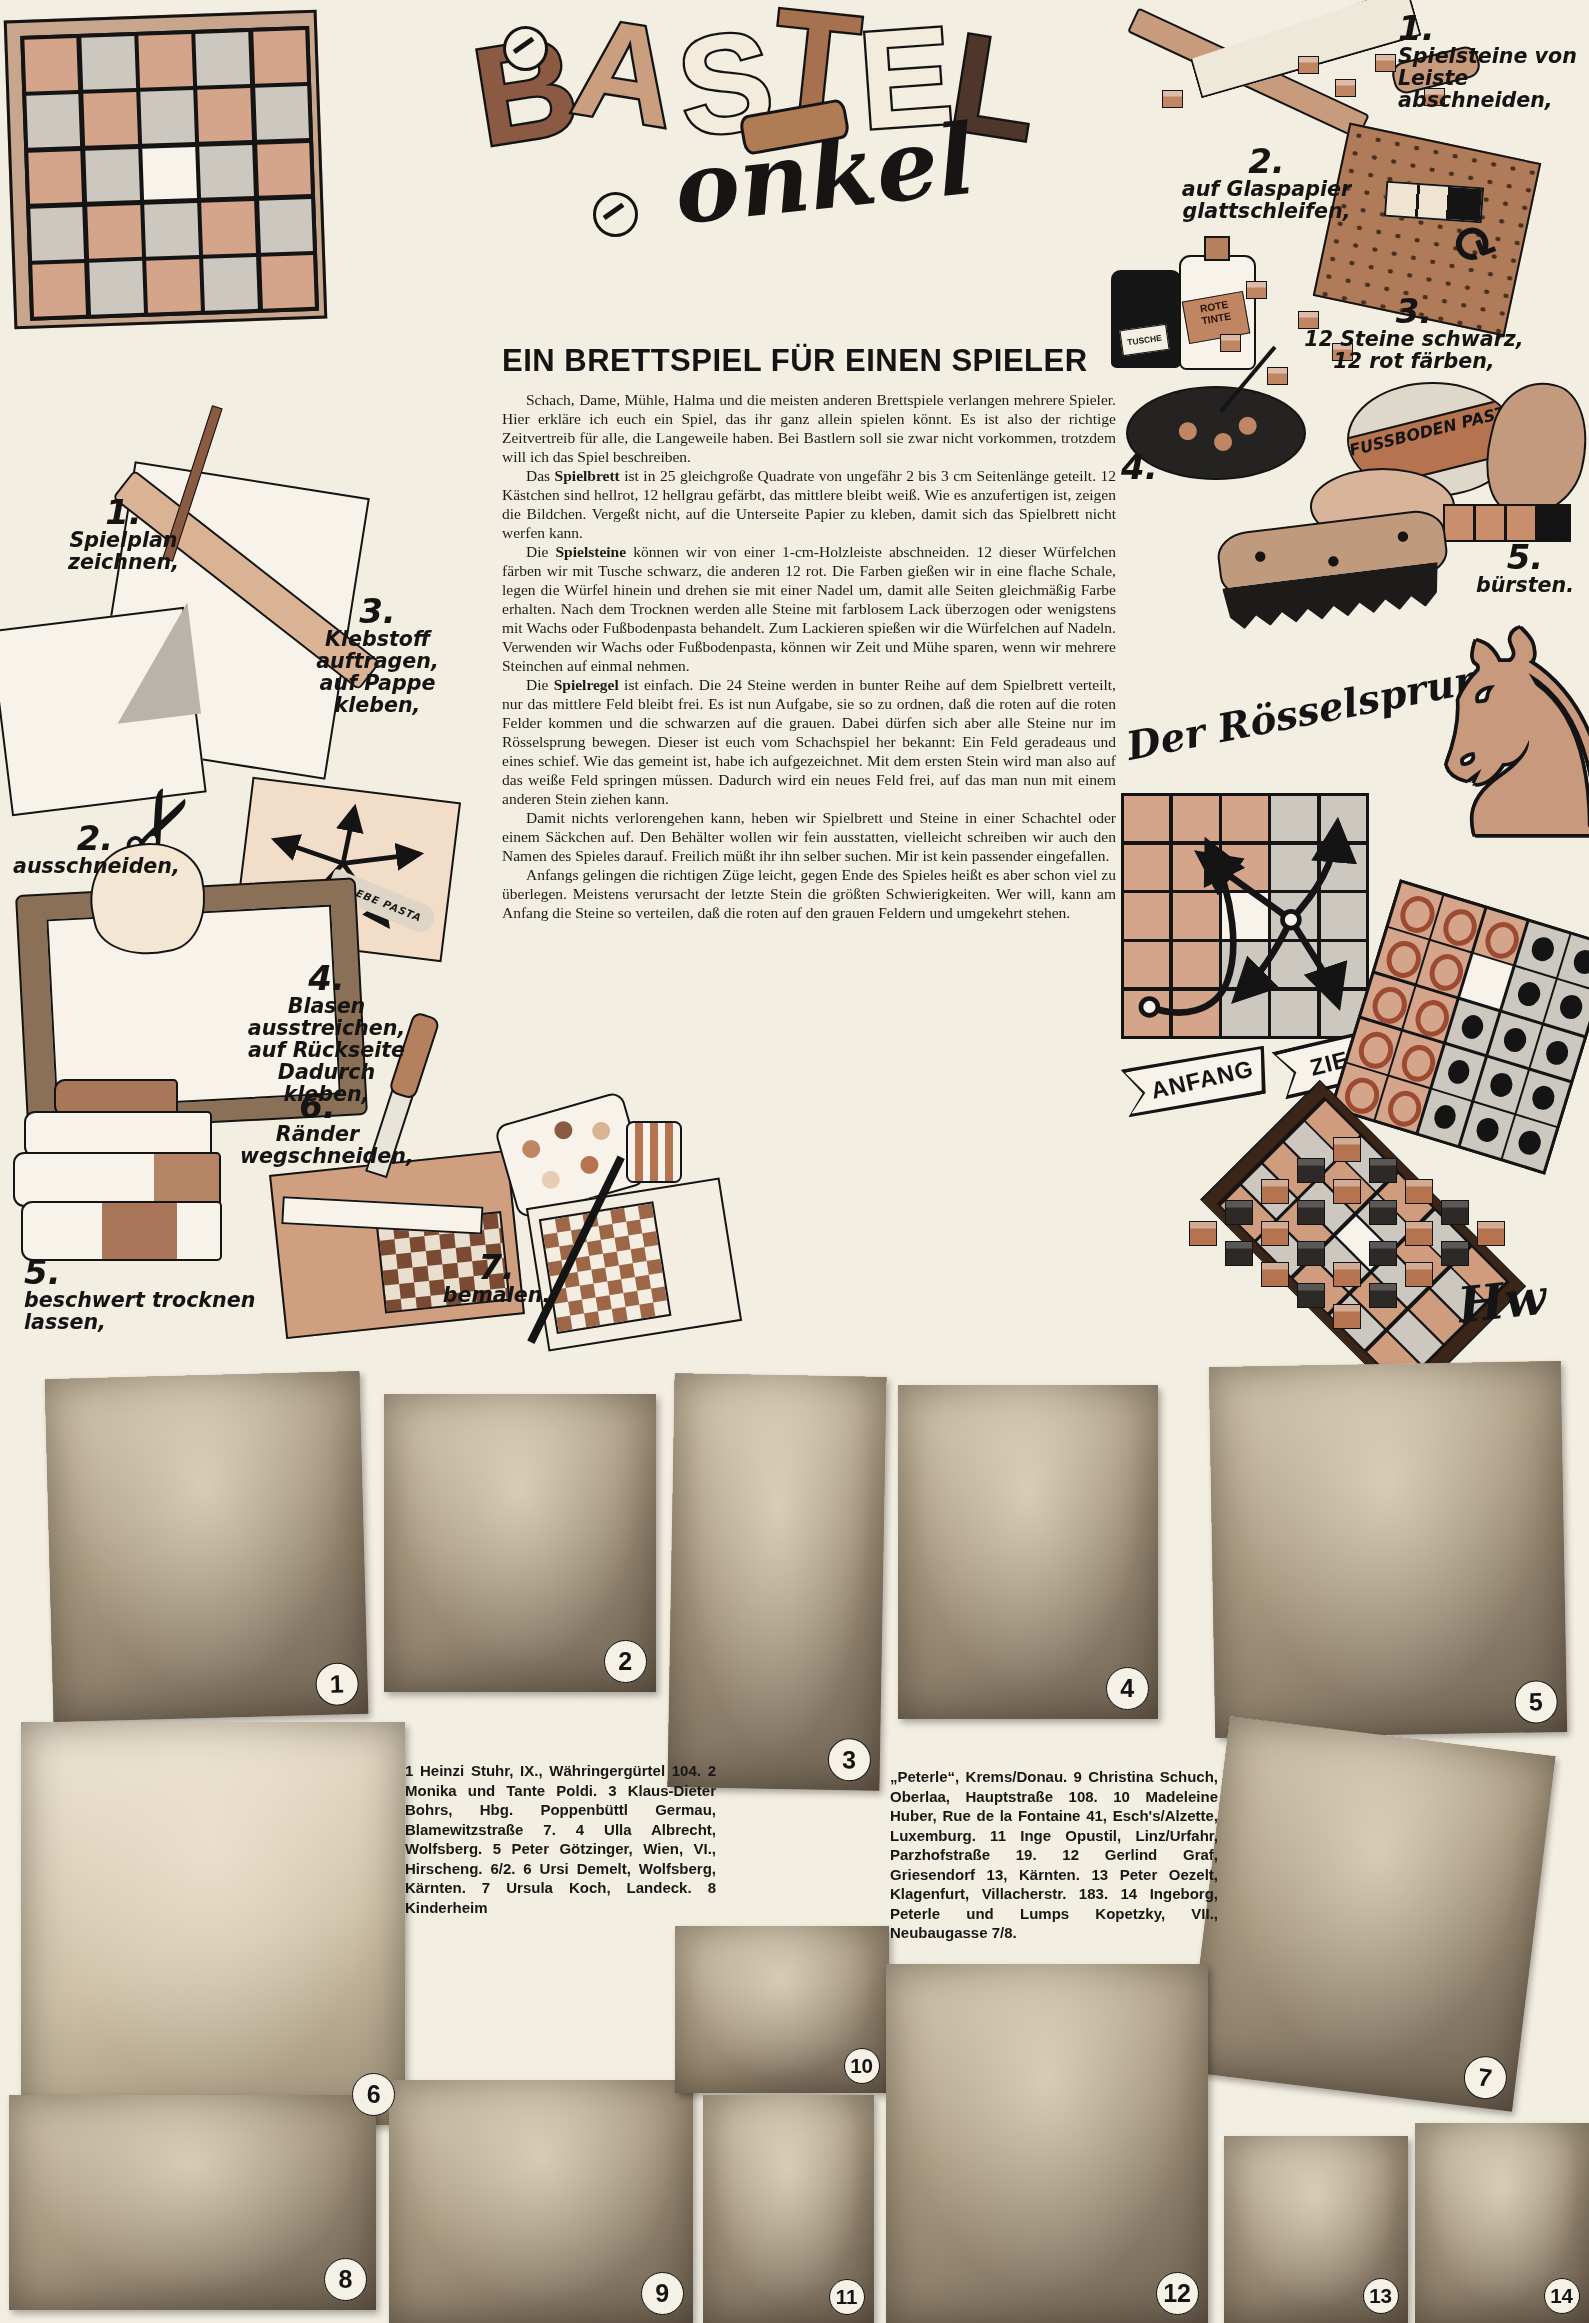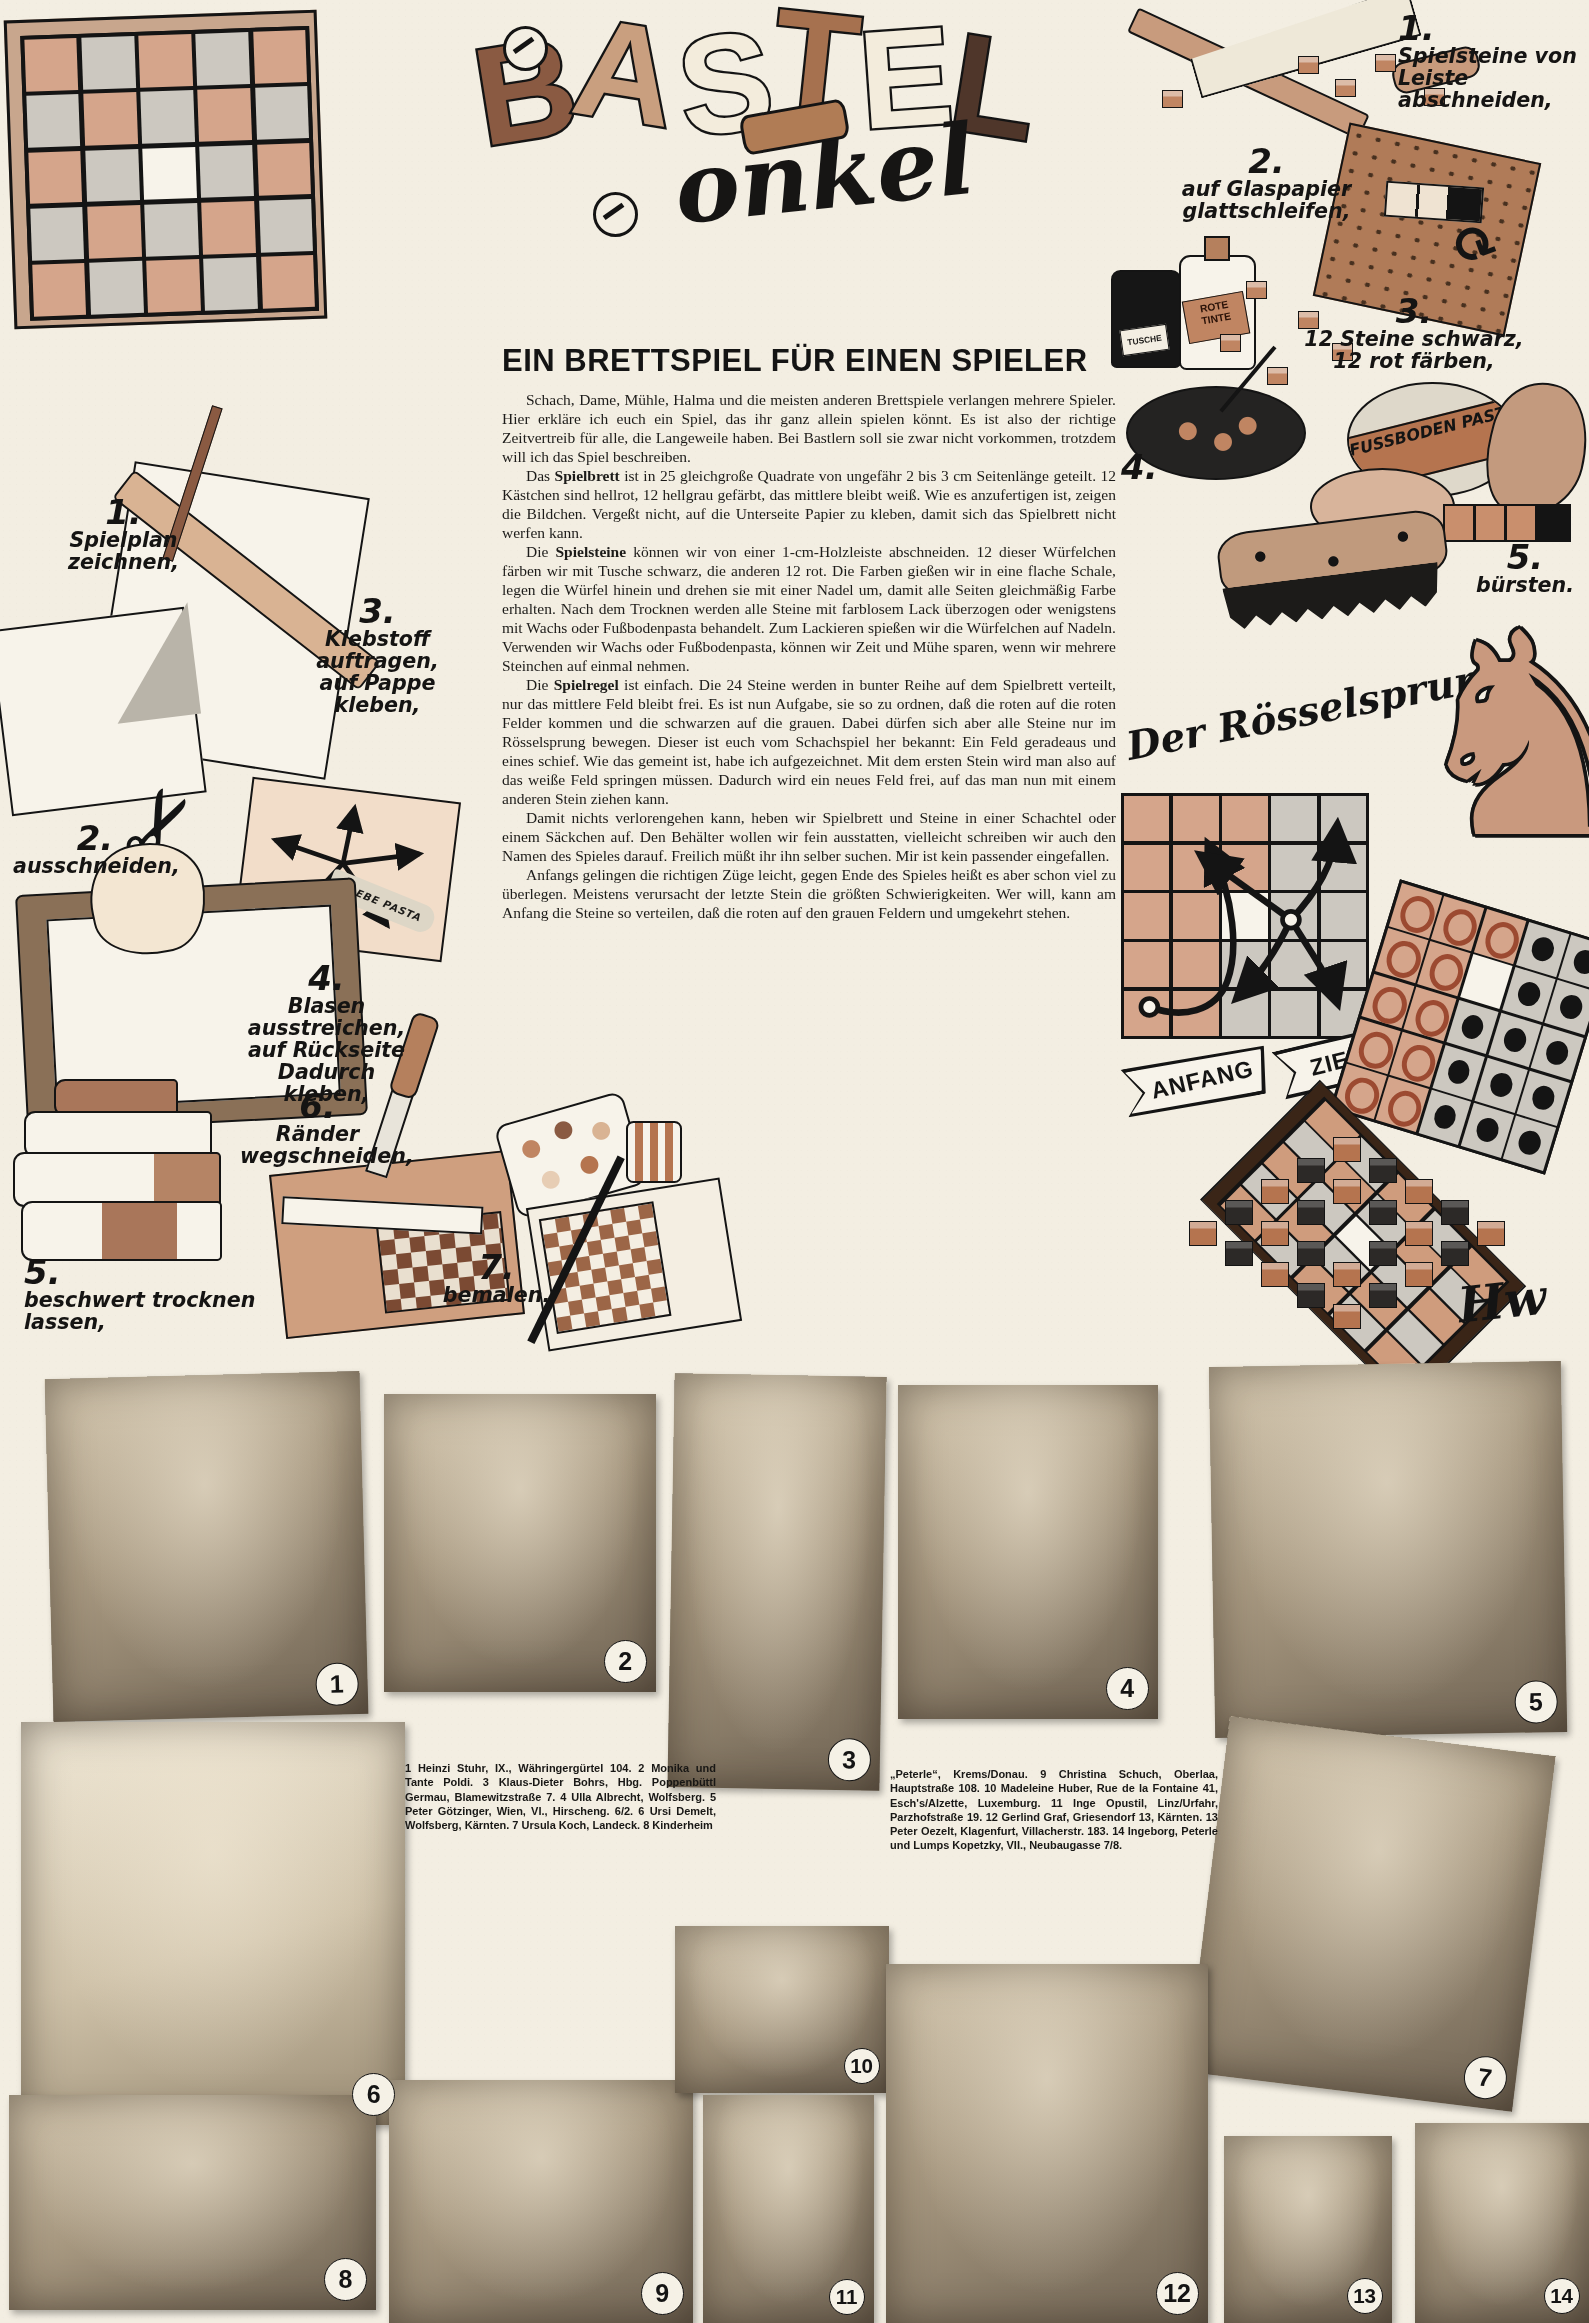--- a/index.html
+++ b/index.html
@@ -193,26 +193,26 @@
   .ph3{left:671px;top:1375px;width:212px;height:414px;transform:rotate(1deg);}
   .ph4{left:898px;top:1385px;width:260px;height:334px;}
   .ph5{left:1212px;top:1364px;width:352px;height:371px;transform:rotate(-1deg);}
   .ph6{left:20.6px;top:1722px;width:384px;height:403px;background:linear-gradient(165deg,#efe7d5 0%,#cfc2a9 55%,#9a8c74 100%);}
   .ph7{left:1207px;top:1735px;width:328px;height:358px;transform:rotate(7deg);}
   .ph8{left:9.4px;top:2095px;width:367px;height:215px;}
   .ph9{left:389px;top:2080px;width:304px;height:244px;}
   .ph10{left:675px;top:1926px;width:214px;height:167px;}
   .ph11{left:703px;top:2095px;width:171px;height:229px;}
   .ph12{left:886px;top:1964px;width:322px;height:360px;}
-  .ph13{left:1224px;top:2136px;width:168px;height:187px;text-align:center;}
+  .ph13{left:1224px;top:2136px;width:184px;height:187px;text-align:center;}
   .ph14{left:1415px;top:2123px;width:174px;height:200px;}
   .ph10 .badge,.ph11 .badge,.ph13 .badge,.ph14 .badge{width:34px;height:34px;font-size:20.6px;}
 
   .caption{position:absolute;font-family:"Liberation Sans",sans-serif;font-weight:700;
-           font-size:11px;line-height:1.3;text-align:justify;color:#181715;}
+           font-size:15px;line-height:1.3;text-align:justify;color:#181715;}
   .cap-left{left:405px;top:1761px;width:311px;height:184px;}
   .cap-right{left:890px;top:1767px;width:328px;height:206px;}
 </style>
 </head>
 <body>
 
 <div class="page">
 
   <div class="abs bigboard">
     <div class="bb-grid" id="bigboard-grid">

